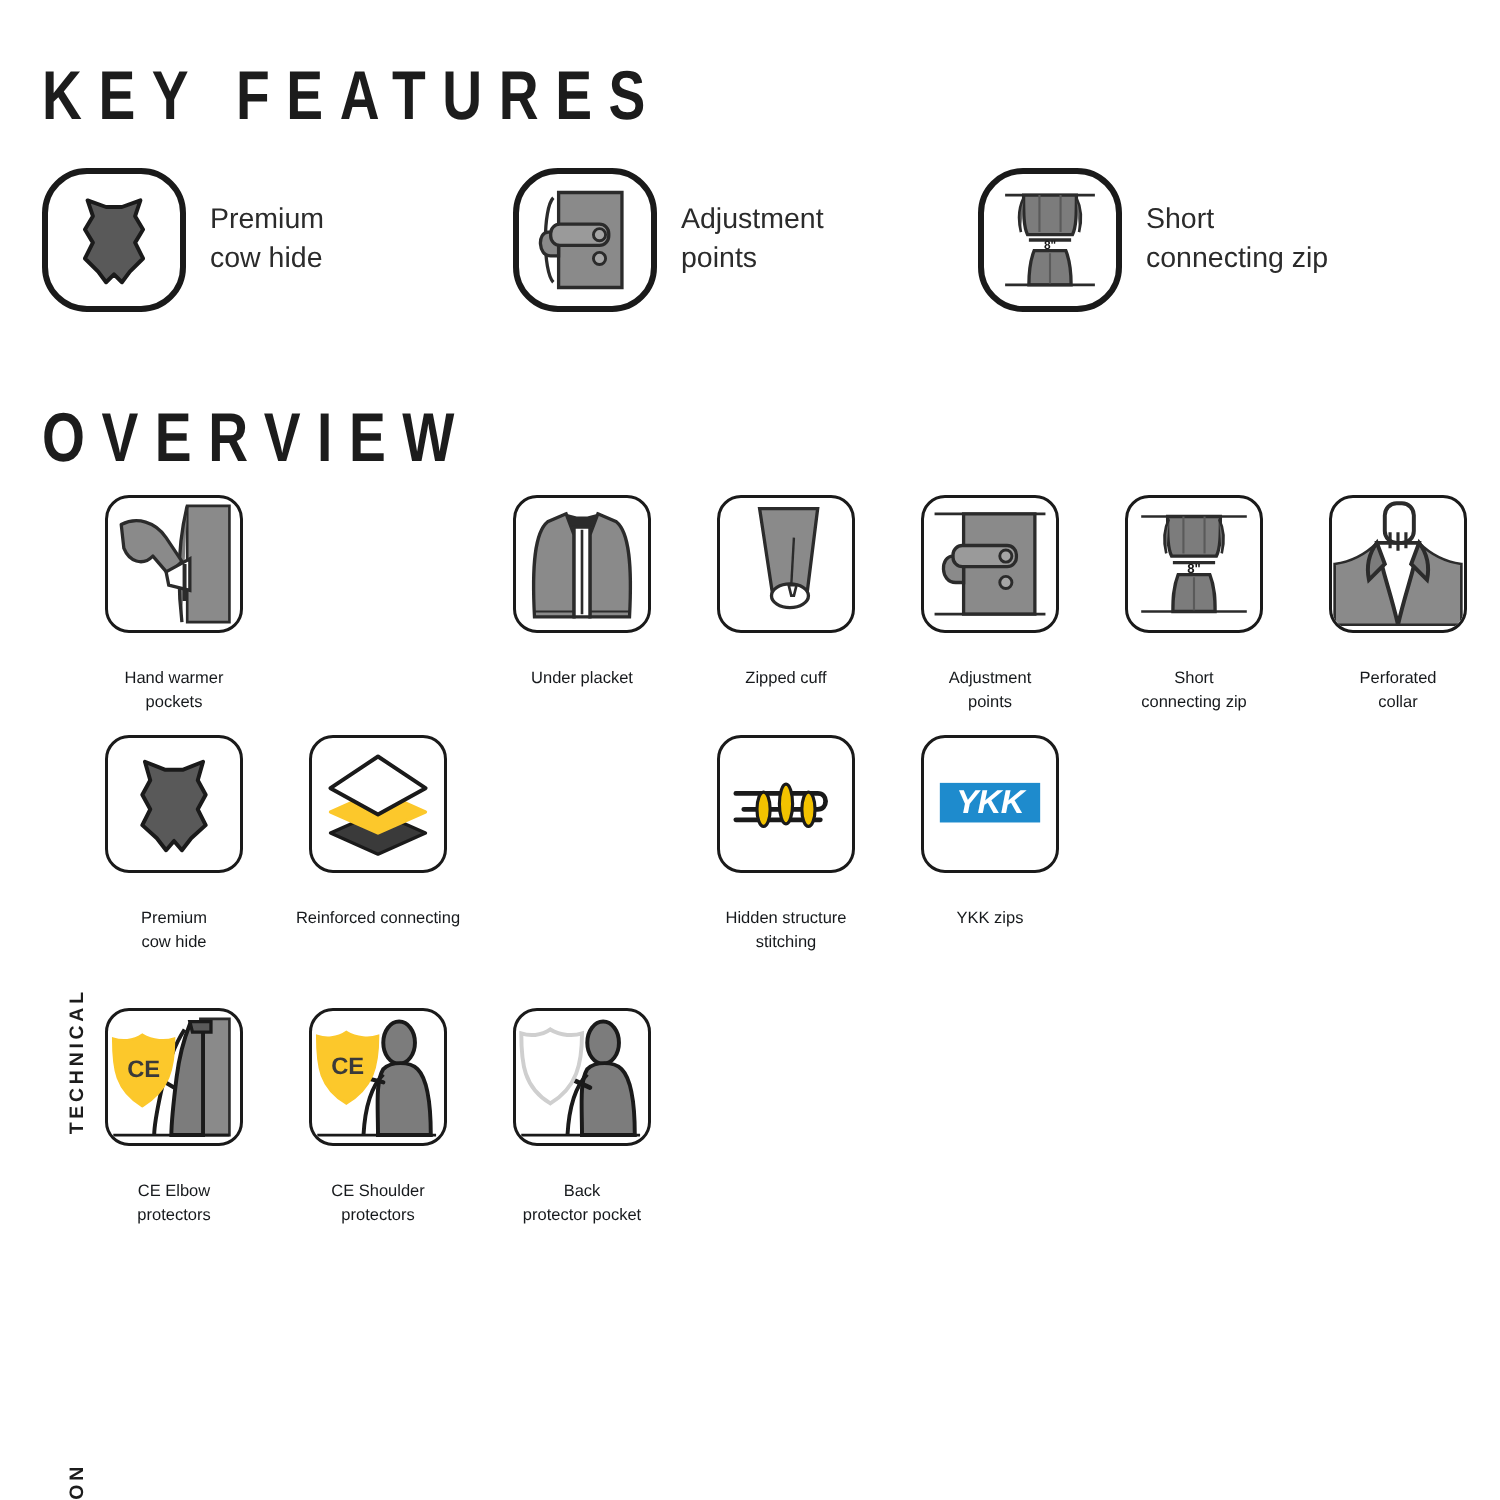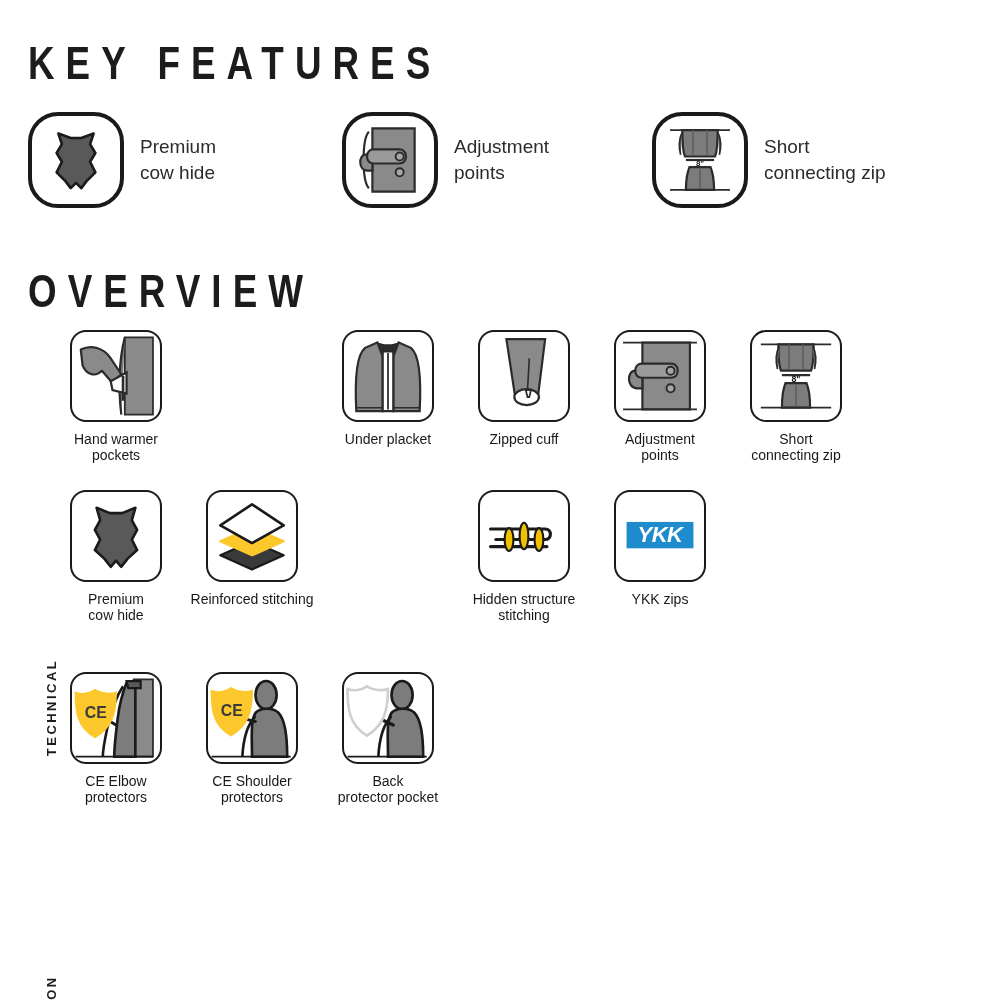--- a/index.html
+++ b/index.html
@@ -61,22 +61,22 @@
   .ov-tile {
     width: 92px; height: 92px;
     margin: 0 auto;
     border: 2.5px solid #1a1a1a;
     border-radius: 16px;
     background: #fff;
     position: relative;
     overflow: hidden;
   }
   .ov-label {
-    margin-top: 9px;
-    font-size: 14px;
+    margin-top: 22px;
+    font-size: 11px;
     line-height: 16px;
     color: #16191c;
     white-space: pre-line;
   }
 
   
   .art { position: absolute; inset: 0; }
   .art svg { width: 100%; height: 100%; display: block; }
 </style>
 </head>
@@ -224,20 +224,36 @@
             <path d="M10 86 L90 86" stroke="#2b2b2b" stroke-width="2"></path>
             <path d="M34 49 L66 49" stroke="#2b2b2b" stroke-width="2.5"></path>
             <text x="50" y="57" font-family="Liberation Sans, sans-serif" font-size="10" font-weight="bold" fill="#1a1a1a" text-anchor="middle">8"</text>
           </svg>
         </div>
       </div>
       <div class="ov-label">Short
 connecting zip</div>
     </div>
 
+    <div class="ov-item" style="left:864px; top:0;">
+      <div class="ov-tile">
+        <div class="art">
+          <svg viewBox="0 0 100 100">
+            <path d="M2 50 C16 48 26 42 34 34 L66 34 C74 42 84 48 98 50 L98 96 L2 96 Z" fill="#8a8a8a" stroke="#2b2b2b" stroke-width="2"></path>
+            <path d="M34 34 C38 56 44 70 50 96 C56 70 62 56 66 34 Z" fill="#ffffff" stroke="#2b2b2b" stroke-width="3"></path>
+            <path d="M34 34 C28 42 26 52 28 62 L40 50 Z" fill="#7c7c7c" stroke="#2b2b2b" stroke-width="3"></path>
+            <path d="M66 34 C72 42 74 52 72 62 L60 50 Z" fill="#7c7c7c" stroke="#2b2b2b" stroke-width="3"></path>
+            <rect x="40" y="4" width="22" height="30" rx="9" fill="#ffffff" stroke="#2b2b2b" stroke-width="3"></rect>
+            <path d="M44 26 L44 38 M50 26 L50 40 M56 26 L56 38" stroke="#2b2b2b" stroke-width="2.4"></path>
+          </svg>
+        </div>
+      </div>
+      <div class="ov-label">Perforated
+collar</div>
+    </div>
   </div>
 
   <div class="ov-section" style="top:490px; height:140px;">
     <div class="side-label" style="left:-22px; top:545px; width:146px; text-align:center;">CONSTRUCTION</div>
 
     <div class="ov-item" style="left:48px; top:0;">
       <div class="ov-tile">
         <div class="art">
           <svg viewBox="0 0 100 100">
             <path d="M28 18 L43 24 L57 24 L72 18 L68 32 L74 43 L68 54 L74 66 L63 76 L56 85 L50 78 L44 85 L37 76 L26 66 L32 54 L26 43 L32 32 Z" fill="#595959" stroke="#1a1a1a" stroke-width="3" stroke-linejoin="round"></path>
@@ -251,21 +267,21 @@
     <div class="ov-item" style="left:184px; top:0;">
       <div class="ov-tile">
         <div class="art">
           <svg viewBox="0 0 100 100">
             <path d="M50 56 L86 72 L50 88 L14 72 Z" fill="#3a3a3a" stroke="#1a1a1a" stroke-width="2.5" stroke-linejoin="round"></path>
             <path d="M50 40 L86 56 L50 72 L14 56 Z" fill="#fcc82b" stroke="#fcc82b" stroke-width="2.5" stroke-linejoin="round"></path>
             <path d="M50 14 L86 38 L50 58 L14 38 Z" fill="#ffffff" stroke="#1a1a1a" stroke-width="3" stroke-linejoin="round"></path>
           </svg>
         </div>
       </div>
-      <div class="ov-label">Reinforced stitching</div>
+      <div class="ov-label">Reinforced connecting</div>
     </div>
 
 
     <div class="ov-item" style="left:456px; top:0;">
       <div class="ov-tile">
         <div class="art">
           <svg viewBox="0 0 100 100">
             <path d="M12 42 L74 42 C82 42 82 54 74 54 L18 54" fill="none" stroke="#1a1a1a" stroke-width="3.6" stroke-linecap="round"></path>
             <path d="M12 62 L76 62" fill="none" stroke="#1a1a1a" stroke-width="3.6" stroke-linecap="round"></path>
             <ellipse cx="33" cy="54" rx="5" ry="13" fill="#f2c200" stroke="#1a1a1a" stroke-width="2.4"></ellipse>

